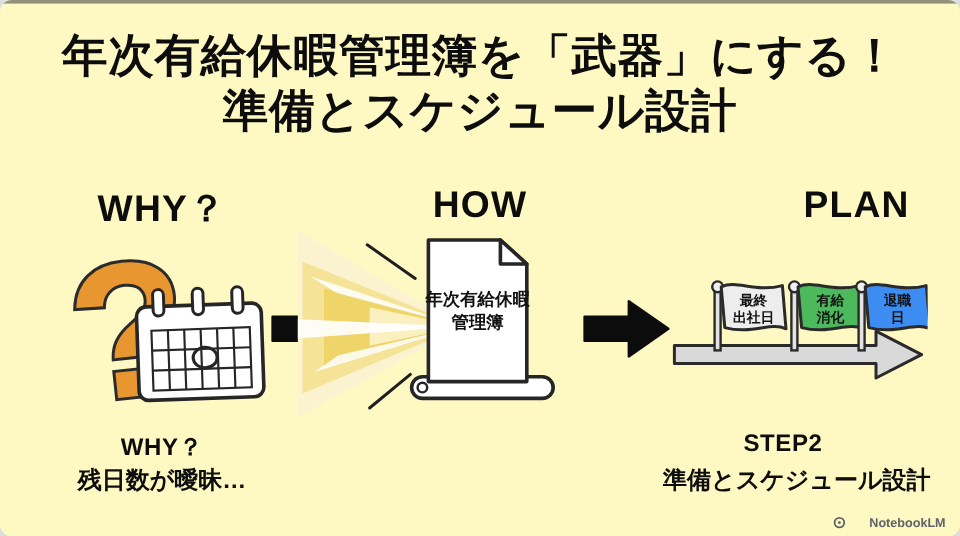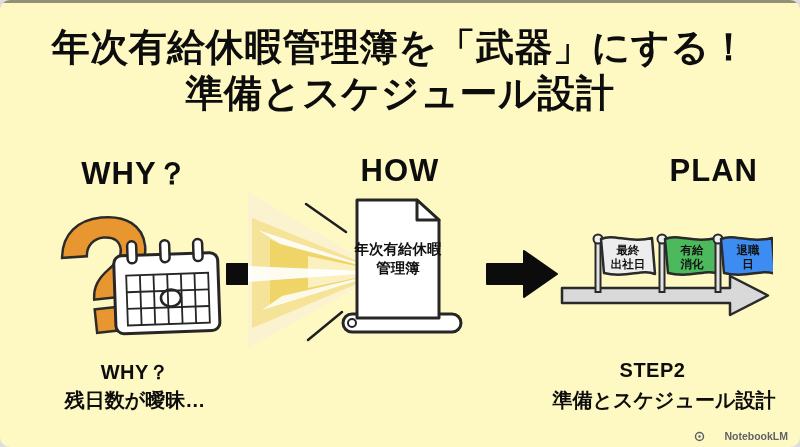--- a/index.html
+++ b/index.html
@@ -21,21 +21,21 @@
   .flowarrow.a1{left:226px;}
   .flowarrow.a2{left:486px;}
   .steplabel{position:absolute;top:359px;text-align:center;font-size:20px;font-weight:900;letter-spacing:.5px;color:#0d0d0d;}
   .steplabel.why{left:30px;width:210px;}
   .steplabel.how{left:285px;width:210px;}
   .steplabel.plan{left:540px;width:225px;}
   .caption{position:absolute;top:387px;text-align:center;font-size:20px;font-weight:700;color:#0d0d0d;}
   .caption.why{left:25px;width:220px;text-align:center;}
   .caption.how{left:262px;width:256px;}
   .caption.plan{left:535px;width:258px;}
-  .brand{position:absolute;right:12px;bottom:5px;display:flex;align-items:flex-end;gap:19px;
+  .brand{position:absolute;right:12px;bottom:5px;display:flex;align-items:flex-start;gap:19px;
          color:#5f6368;font-size:10.5px;font-weight:600;}
   svg text{font-family:"Liberation Sans","DejaVu Sans",sans-serif;}
 </style>
 </head>
 <body>
 
 <div class="stage">
   <div class="topstrip"></div>
 
   <div class="title">

